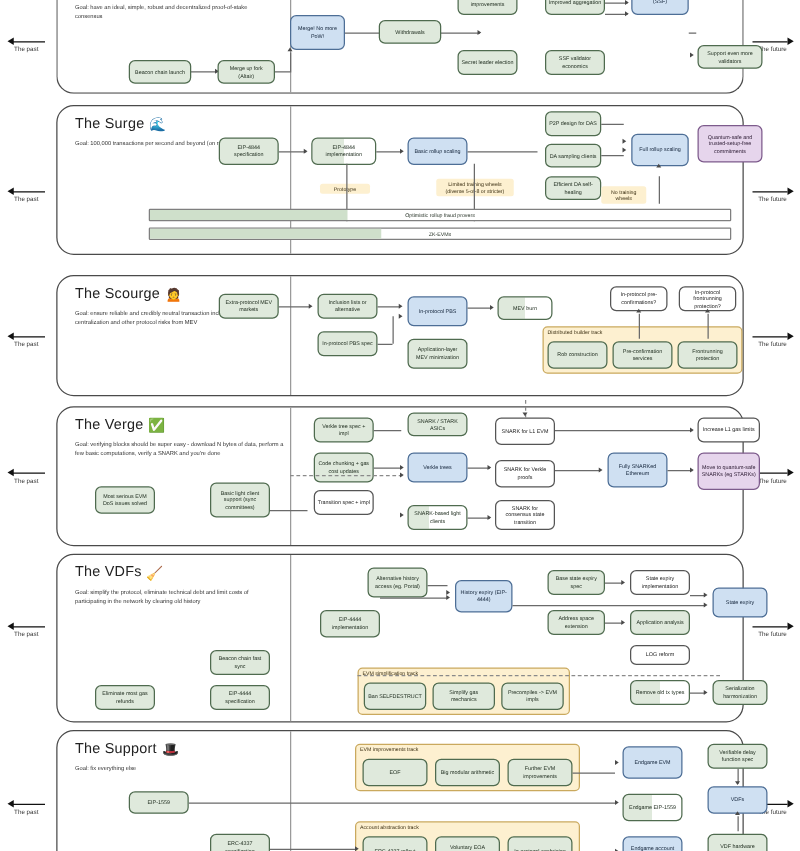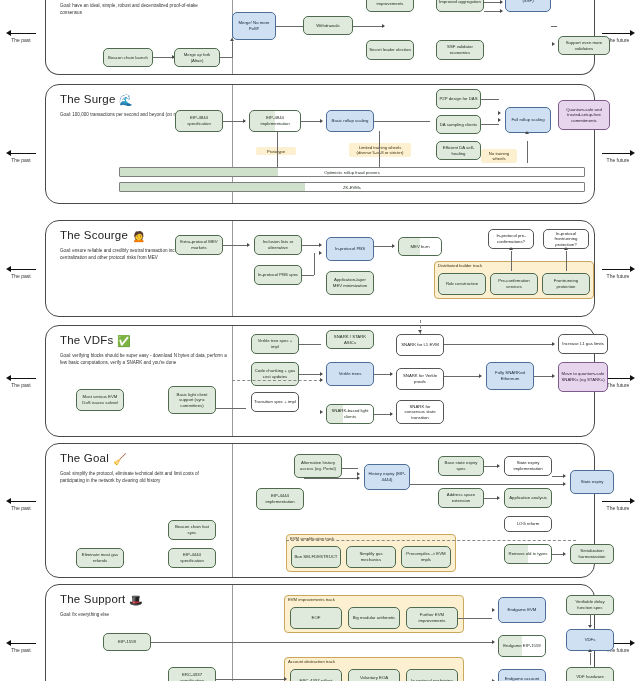--- a/index.html
+++ b/index.html
@@ -191,21 +191,21 @@
     <div class="bar" style="left:73px;top:97px;width:466px;height:10px">
       <div class="fill" style="width:185px"></div>
       <div class="lbl">ZK-EVMs</div>
     </div>
   </div>
 
   <div class="section" style="top:325px;height:110px">
     <div class="divider" style="left:186px"></div>
 
     <div class="sec-title" style="left:14px;top:8px">
-      <span>The VDFs</span><span class="sec-emoji">✅</span>
+      <span>The Verge</span><span class="sec-emoji">✅</span>
     </div>
     <div class="sec-goal" style="left:14px;top:26px;width:170px">Goal: verifying blocks should be super easy - download N bytes of data, perform a few basic computations, verify a SNARK and you're done</div>
 
     <div class="node" style="left:30px;top:63px;width:48px;height:22px">Most serious EVM DoS issues solved</div>
     <div class="node" style="left:122px;top:60px;width:48px;height:28px">Basic light client support (sync committees)</div>
 
     <div class="node" style="left:205px;top:8px;width:48px;height:20px">Verkle tree spec + impl</div>
     <div class="node" style="left:205px;top:36px;width:48px;height:24px">Code chunking + gas cost updates</div>
     <div class="node white" style="left:205px;top:66px;width:48px;height:20px">Transition spec + impl</div>
 
@@ -239,21 +239,21 @@
     <div class="h" style="left:328px;top:88px;width:18px"></div>
     <div class="ar" style="left:344px;top:86px"></div>
     <div class="h" style="left:170px;top:82px;width:30px"></div>
     <div class="ar" style="left:274px;top:84px"></div>
   </div>
 
   <div class="section" style="top:443px;height:133px">
     <div class="divider" style="left:186px"></div>
 
     <div class="sec-title" style="left:14px;top:8px">
-      <span>The Goal</span><span class="sec-emoji">🧹</span>
+      <span>The VDFs</span><span class="sec-emoji">🧹</span>
     </div>
     <div class="sec-goal" style="left:14px;top:26px;width:160px">Goal: simplify the protocol, eliminate technical debt and limit costs of participating in the network by clearing old history</div>
 
     <div class="node" style="left:30px;top:104px;width:48px;height:20px">Eliminate most gas refunds</div>
     <div class="node" style="left:122px;top:104px;width:48px;height:20px">EIP-4444 specification</div>
     <div class="node" style="left:122px;top:76px;width:48px;height:20px">Beacon chain fast sync</div>
 
     <div class="node" style="left:248px;top:10px;width:48px;height:24px">Alternative history access (eg. Portal)</div>
     <div class="node" style="left:210px;top:44px;width:48px;height:22px">EIP-4444 implementation</div>
     <div class="node blue" style="left:318px;top:20px;width:46px;height:26px">History expiry (EIP-4444)</div>

